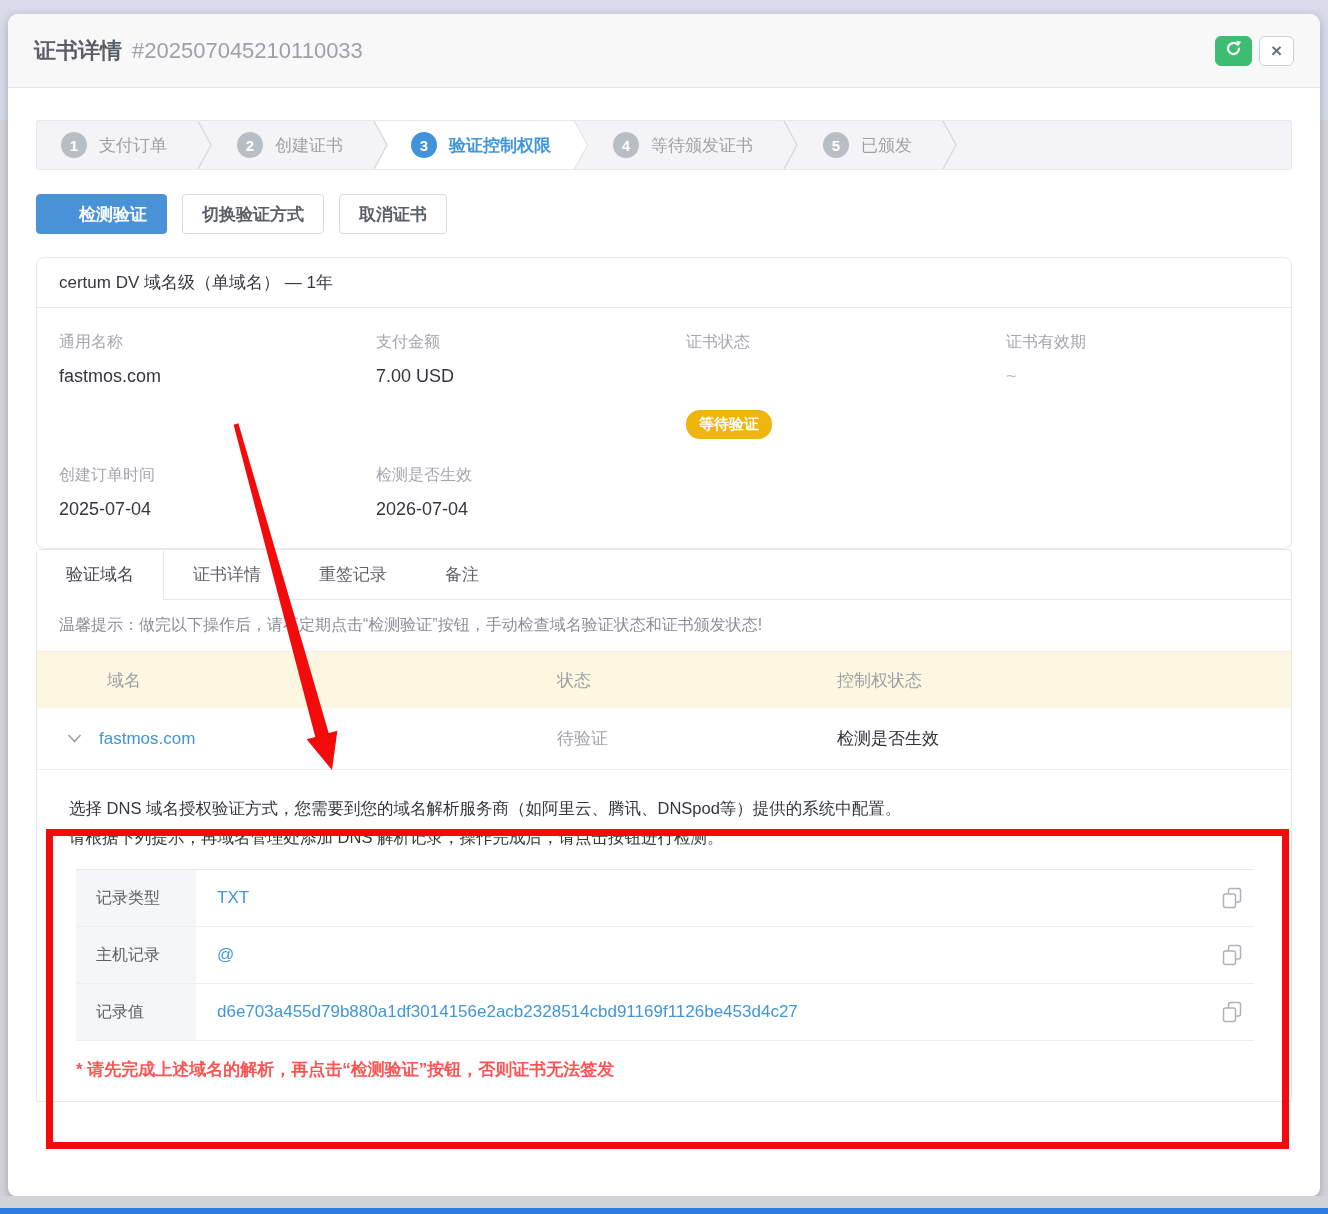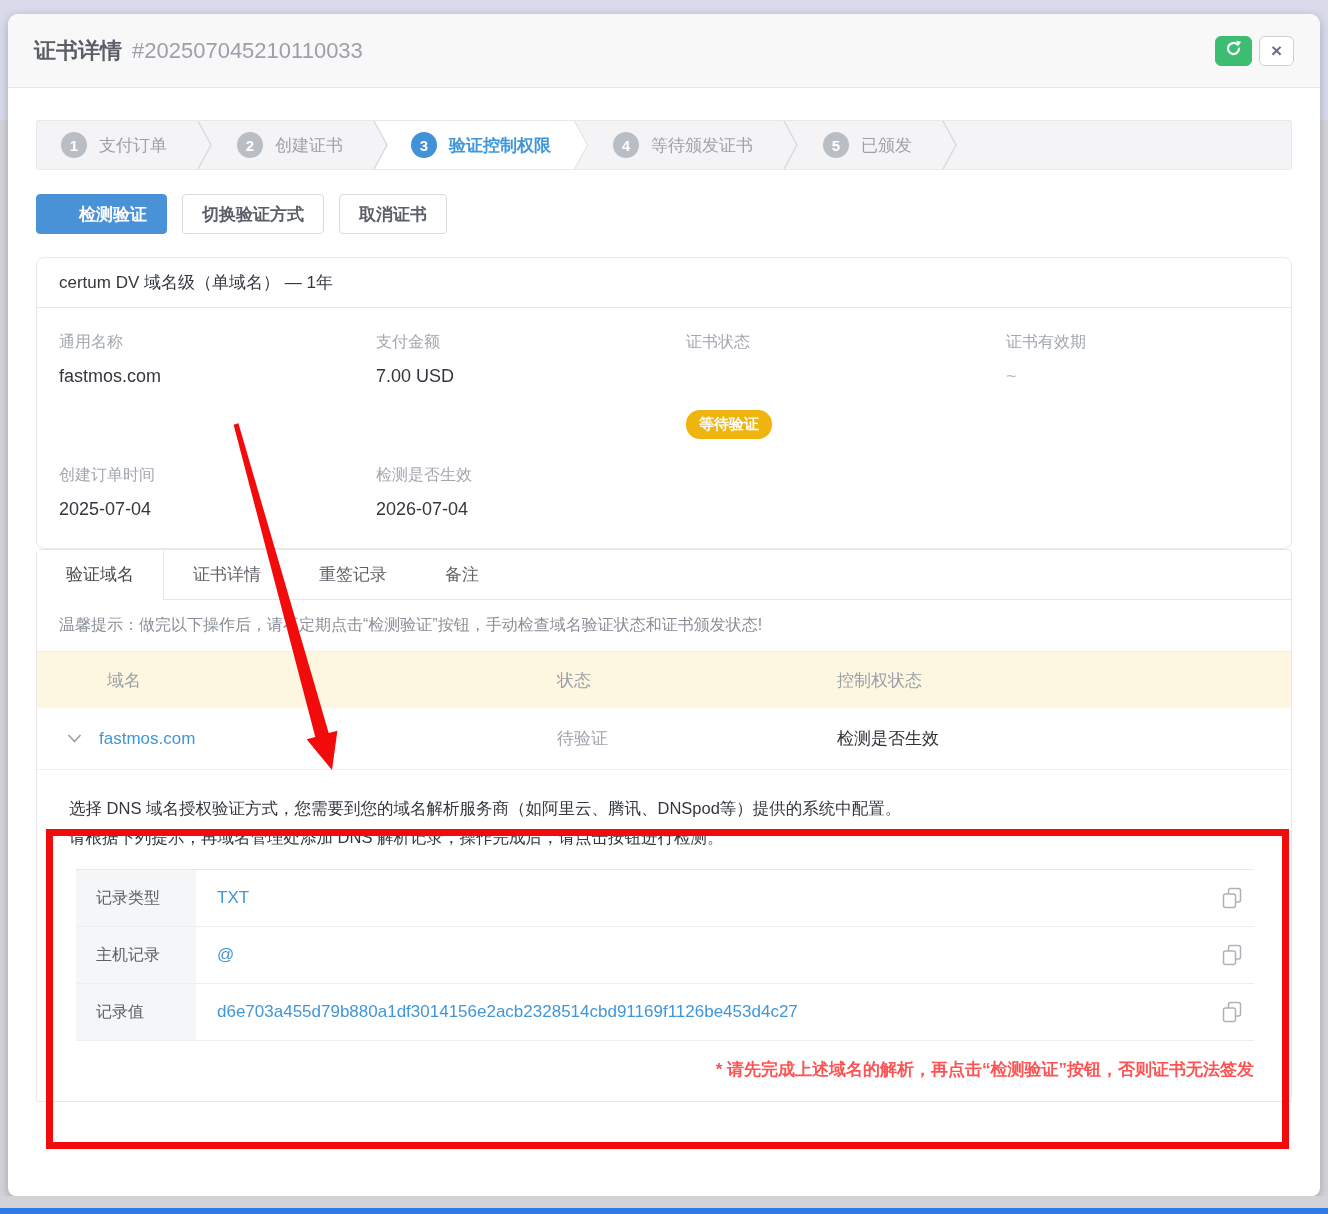--- a/index.html
+++ b/index.html
@@ -80,21 +80,21 @@
 
   
   .dns-panel { padding:24px 37px 0 32px; }
   .dns-desc { font-size:16.5px; color:#33373d; line-height:29px; }
   .dns-table { margin:17px 0 0 7px; border-top:1px solid #e8e8eb; }
   .dns-row { display:flex; align-items:stretch; border-bottom:1px solid #eceef1; min-height:57px; }
   .dns-label { flex:0 0 120px; background:#f5f6f8; display:flex; align-items:center; padding-left:20px; font-size:16px; color:#5c6066; }
   .dns-value { flex:1; display:flex; align-items:center; padding-left:21px; font-size:17px; color:var(--link-blue,#3f96da); word-break:break-all; }
   .dns-copy { flex:0 0 52px; display:flex; align-items:center; justify-content:flex-end; padding-right:12px; }
   .copy-icon { width:20px; height:22px; cursor:pointer; }
-  .dns-warning { margin:17px 0 20px 7px; font-size:17px; font-weight:700; color:var(--warning-red,#ff5252);text-align:right; }
+  .dns-warning { margin:17px 0 20px 7px; font-size:17px; font-weight:700; color:var(--warning-red,#ff5252); }
 
   
   .anno-rect {
     position:absolute; left:46px; top:829px; width:1243px; height:320px;
     border:7px solid var(--annotation-red,#f30b0b); z-index:50; pointer-events:none;
   }
   .anno-arrow { position:absolute; left:0; top:0; z-index:51; pointer-events:none; }
 </style>
 </head>
 <body>

